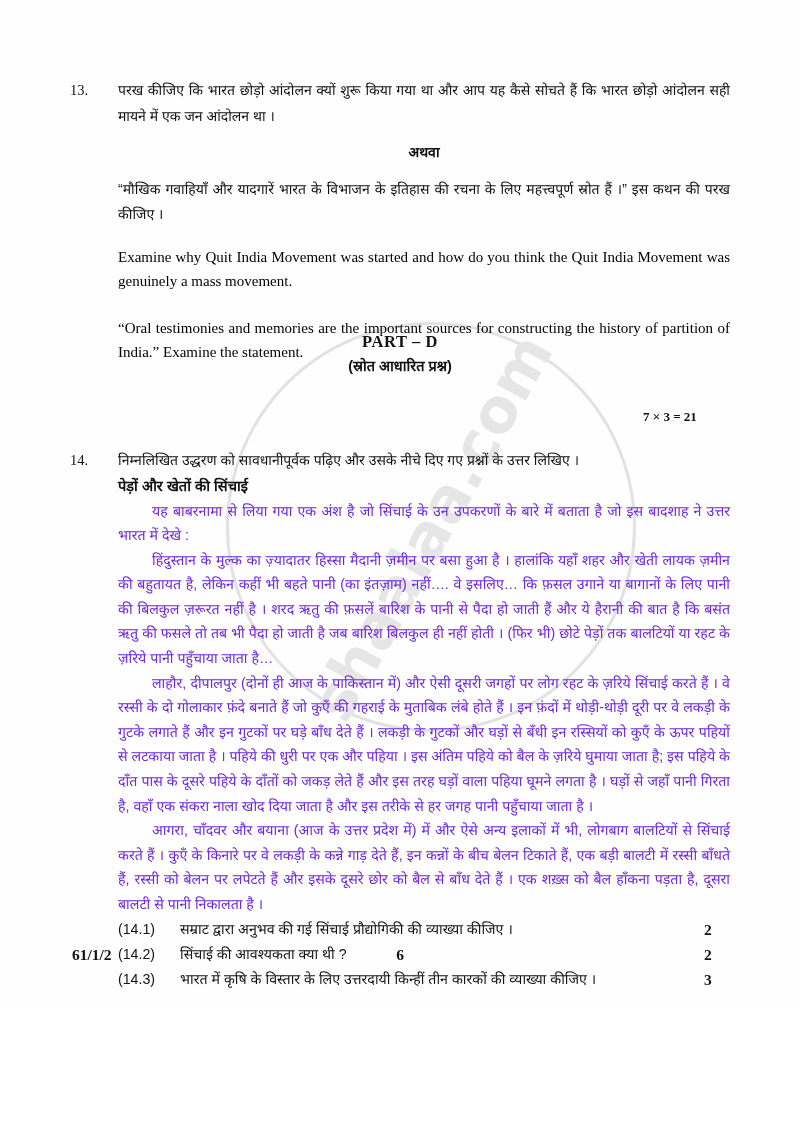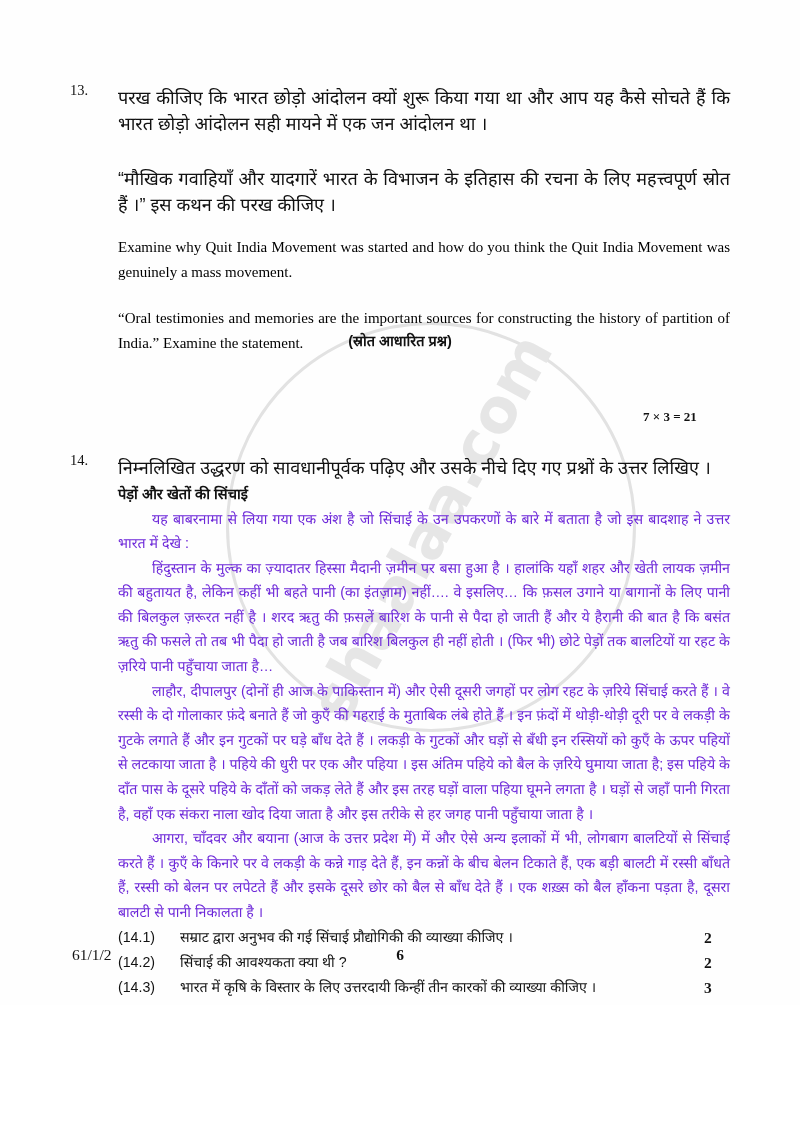--- a/index.html
+++ b/index.html
@@ -73,25 +73,24 @@
     font-size: 14.5px;
     line-height: 24px;
   }
 
   .qbody {
     margin-left: 48px;
   }
 
   .hi {
     font-family: "Liberation Sans", "DejaVu Sans", sans-serif;
-    font-size: 18px;
+    font-size: 14px;
     line-height: 25.5px;
     text-align: justify;
     color: #101010;
-    margin-top: 8px;
   }
 
   .en {
     font-family: "Liberation Serif", "DejaVu Serif", serif;
     font-size: 15px;
     line-height: 24.5px;
     text-align: justify;
     color: #000000;
   }
 
@@ -182,21 +181,21 @@
     font-weight: 700;
   }
 
   
   #footer-code {
     position: absolute;
     left: 72px;
     top: 946px;
     font-family: "Liberation Serif", "DejaVu Serif", serif;
     font-size: 15.5px;
-    font-weight: 400;
+    font-weight: 700;
   }
   #footer-page {
     position: absolute;
     left: 0px;
     top: 946px;
     width: 800px;
     text-align: center;
     font-family: "Liberation Serif", "DejaVu Serif", serif;
     font-size: 15.5px;
     font-weight: 700;
@@ -221,31 +220,33 @@
   <div id="watermark-text">shaalaa.com</div>
 </div>
 
 <div id="content">
 
   <div class="qblock" style="top:78px;">
     <div class="qnum">13.</div>
     <div class="qbody">
       <div class="hi">परख कीजिए कि भारत छोड़ो आंदोलन क्यों शुरू किया गया था और आप यह कैसे सोचते हैं कि भारत छोड़ो आंदोलन सही मायने में एक जन आंदोलन था ।</div>
       <div class="gap-sm"></div>
+      <div class="hi center bold">अथवा</div>
       <div class="gap-sm"></div>
       <div class="hi">“मौखिक गवाहियाँ और यादगारें भारत के विभाजन के इतिहास की रचना के लिए महत्त्वपूर्ण स्रोत हैं ।” इस कथन की परख कीजिए ।</div>
       <div class="gap-md"></div>
       <div class="en">Examine why Quit India Movement was started and how do you think the Quit India Movement was genuinely a mass movement.</div>
       <div class="gap-sm"></div>
       <div class="gap-sm"></div>
       <div class="en">“Oral testimonies and memories are the important sources for constructing the history of partition of India.” Examine the statement.</div>
     </div>
   </div>
 
   <div id="part-heading">
+    <div class="ln-en">PART – D</div>
     <div class="ln-hi">(स्रोत आधारित प्रश्न)</div>
   </div>
 
   <div id="marks-total">7 × 3 = 21</div>
 
   <div class="qblock" style="top:448px;">
     <div class="qnum">14.</div>
     <div class="qbody">
       <div class="hi">निम्नलिखित उद्धरण को सावधानीपूर्वक पढ़िए और उसके नीचे दिए गए प्रश्नों के उत्तर लिखिए ।</div>
       <div class="passage-title">पेड़ों और खेतों की सिंचाई</div>

